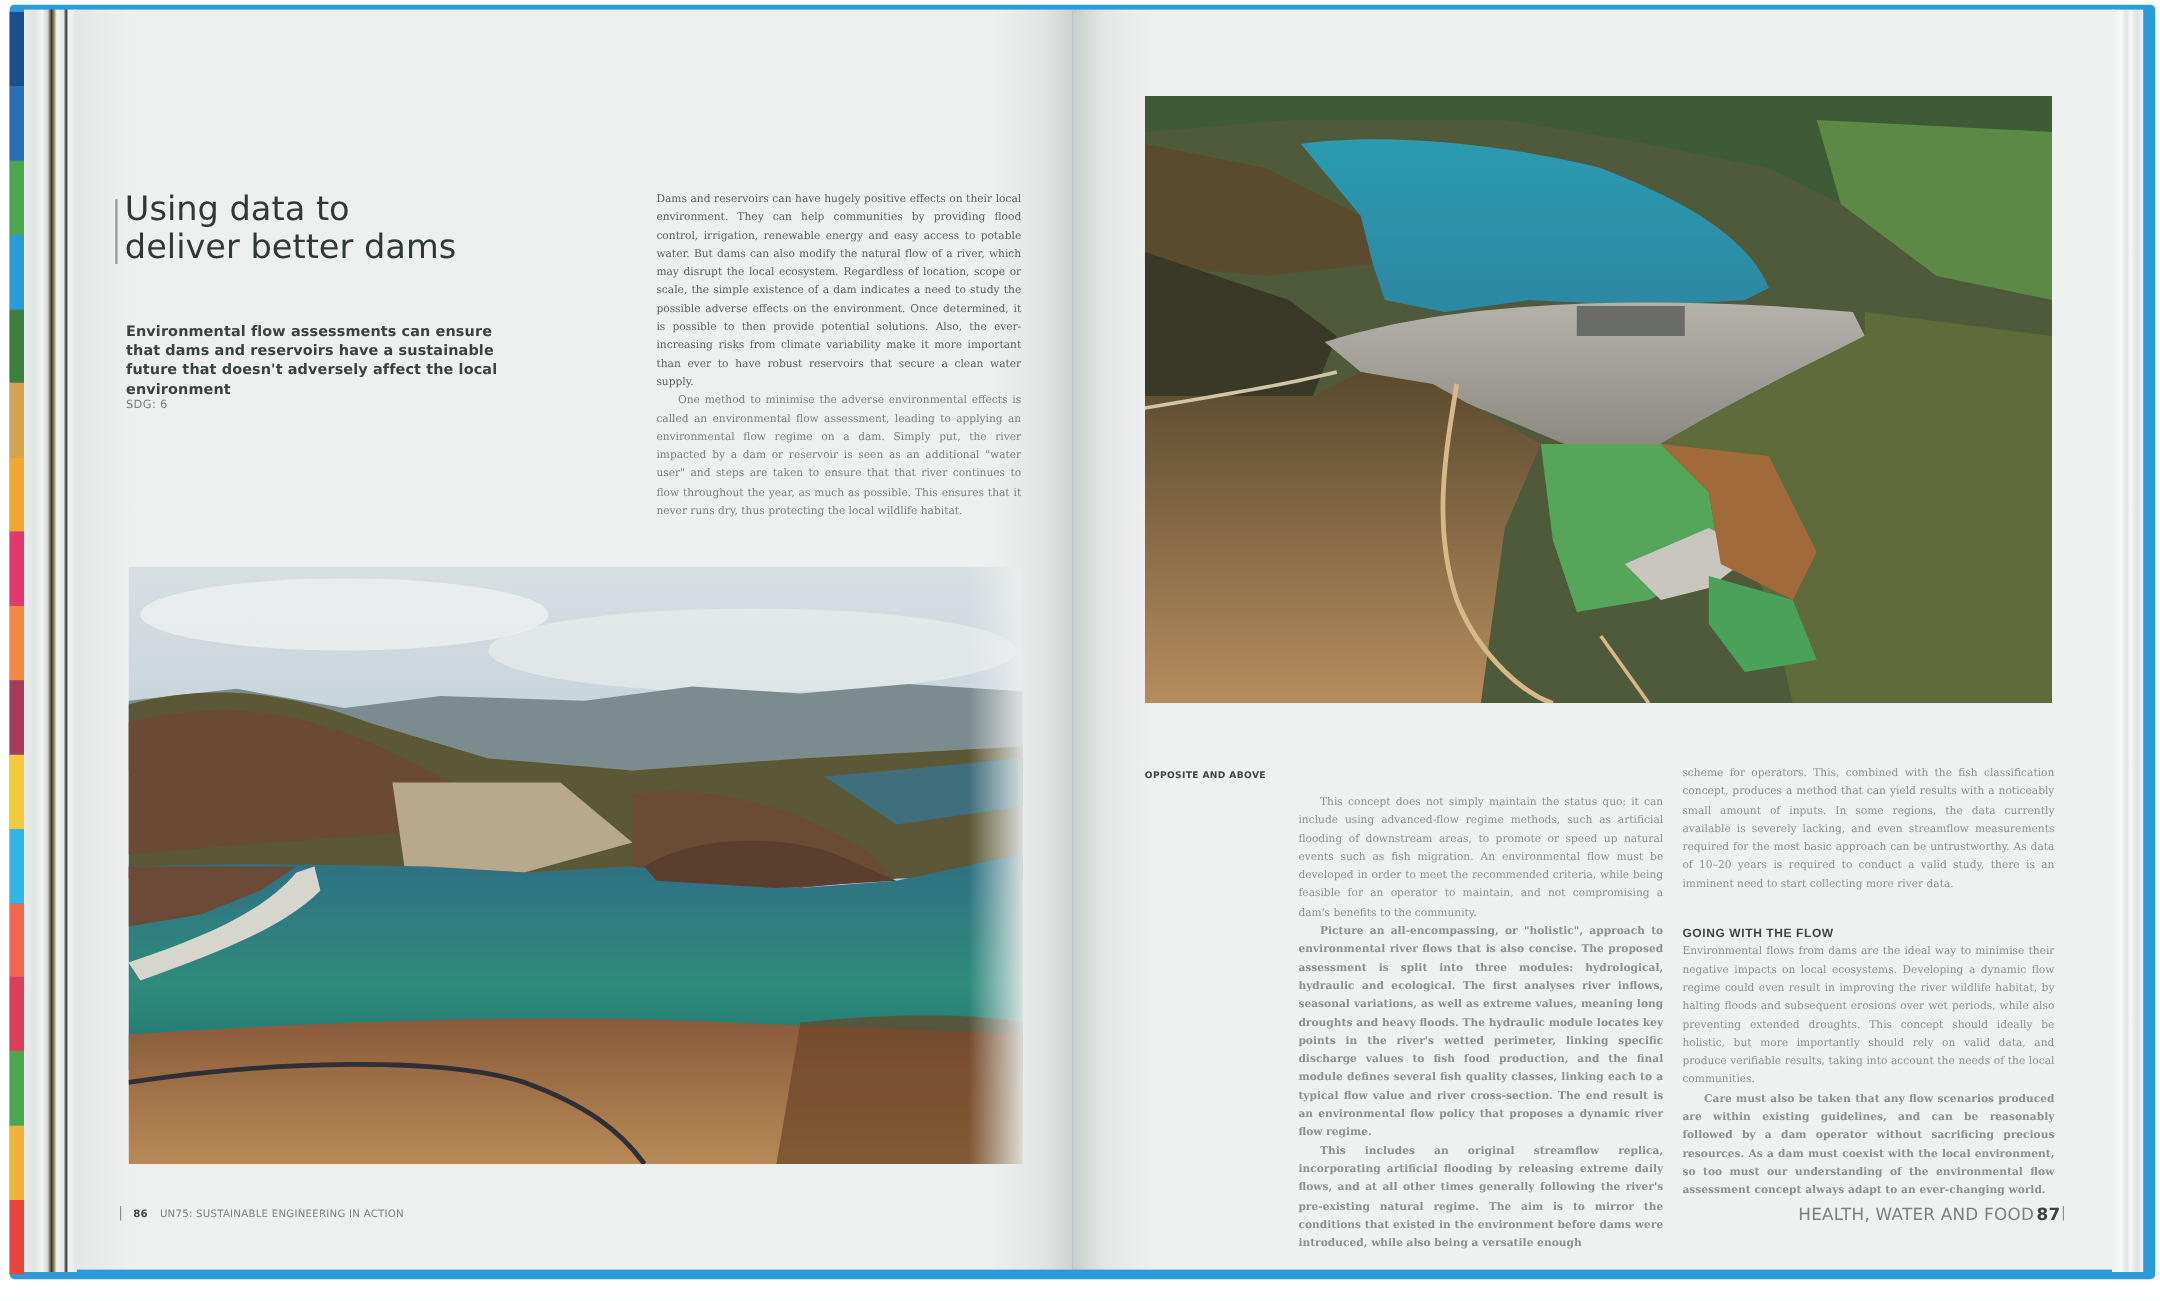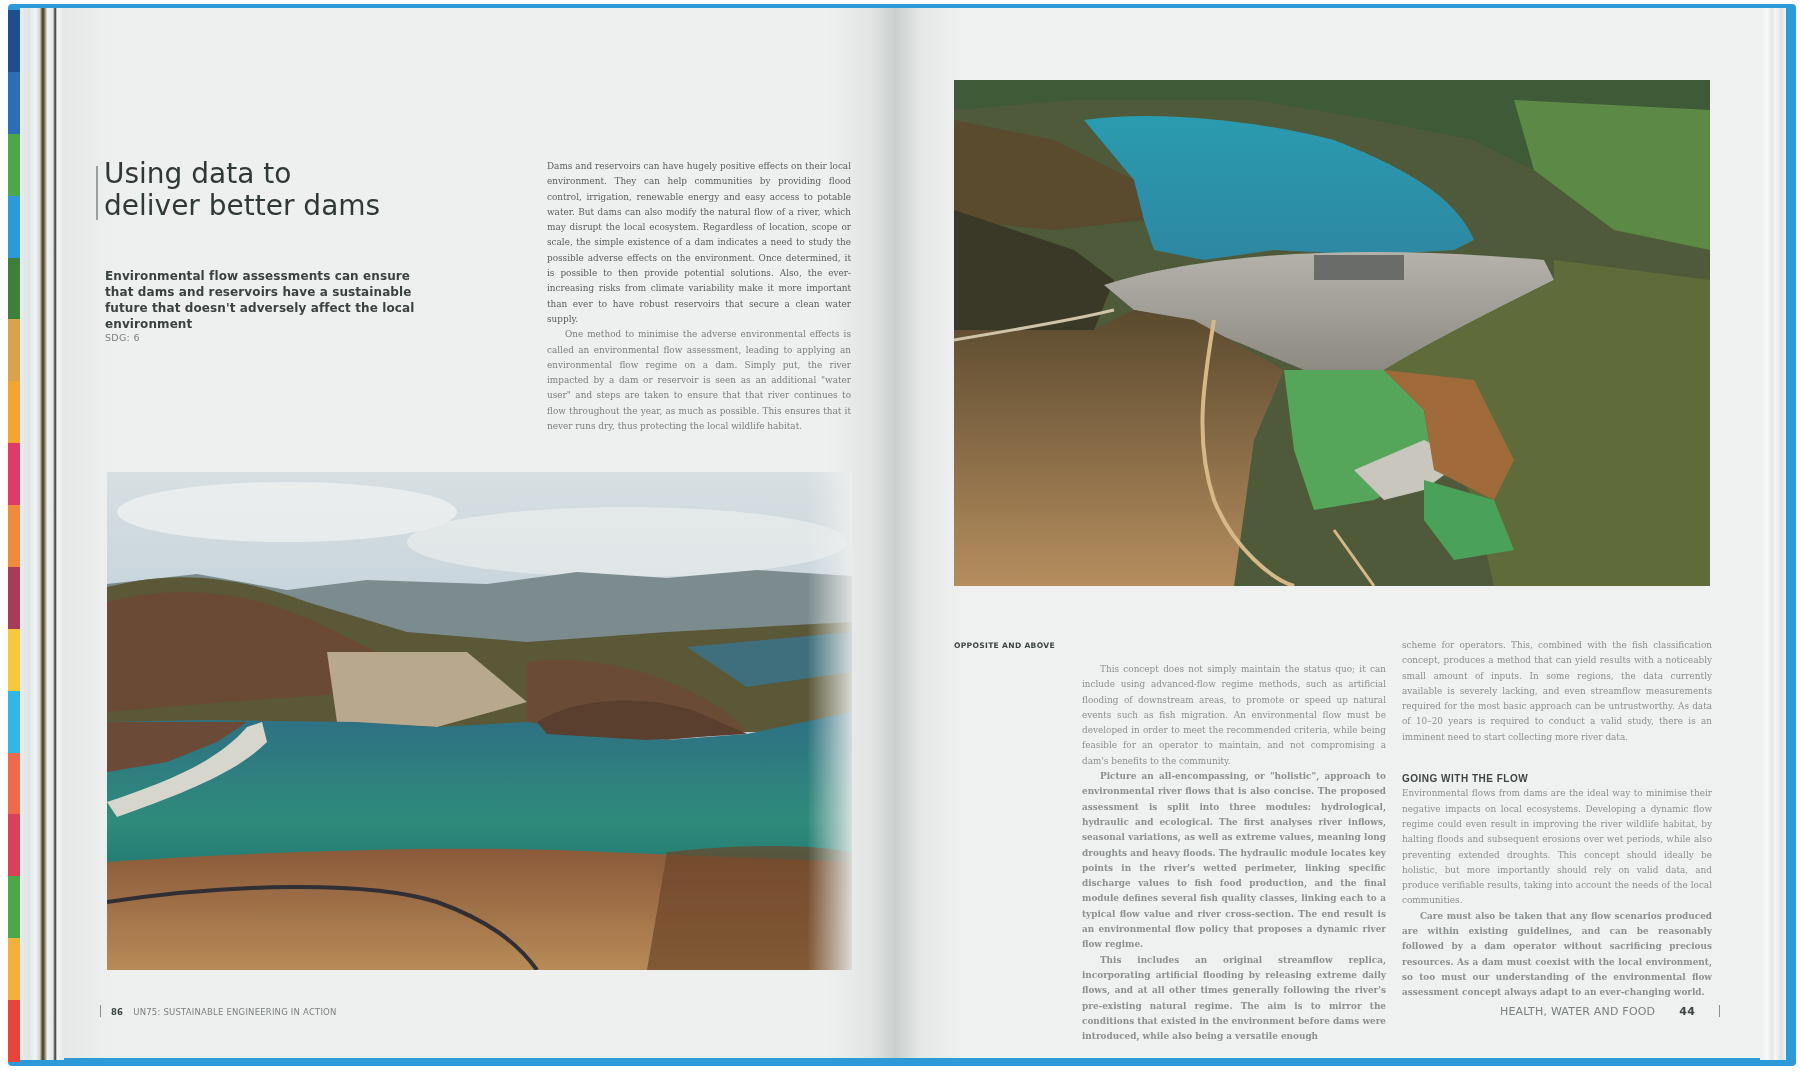--- a/index.html
+++ b/index.html
@@ -61,22 +61,22 @@
   .photo-left { left: 107px; top: 472px; width: 745px; height: 498px; }
   .photo-right { left: 954px; top: 80px; width: 756px; height: 506px; }
 
   .folio-left {
     position: absolute; left: 100px; top: 1005px;
     font-family: "DejaVu Sans", sans-serif; font-size: 8.5px; color: #7a817f; letter-spacing: 0.2px;
     display: flex; align-items: flex-end; gap: 10px;
   }
   .folio-right {
     position: absolute; right: 80px; top: 1005px;
-    font-family: "DejaVu Sans", sans-serif; font-size: 11px; color: #7a817f; letter-spacing: 0.2px;
-    display: flex; gap: 24px;
+    font-family: "DejaVu Sans", sans-serif; font-size: 14px; color: #7a817f; letter-spacing: 0.2px;
+    display: flex; gap: 2px;
   }
   .folio-rule { width: 1px; height: 12px; background: #8a908e; }
   .pgnum { font-weight: bold; color: #3d4542; }
 
   
   .caption {
     position: absolute; left: 954px; top: 638px; width: 120px;
     font-family: "DejaVu Sans", sans-serif; font-size: 7.6px; line-height: 15.3px; color: #8a918f;
   }
   .caption-head { font-weight: bold; color: #3e4643; letter-spacing: 0.3px; }
@@ -232,15 +232,15 @@
 
 <div class="col col-2">
   <p>scheme for operators. This, combined with the fish classification concept, produces a method that can yield results with a noticeably small amount of inputs. In some regions, the data currently available is severely lacking, and even streamflow measurements required for the most basic approach can be untrustworthy. As data of 10–20 years is required to conduct a valid study, there is an imminent need to start collecting more river data.</p>
   <div class="subhead">GOING WITH THE FLOW</div>
   <p style="text-indent:0">Environmental flows from dams are the ideal way to minimise their negative impacts on local ecosystems. Developing a dynamic flow regime could even result in improving the river wildlife habitat, by halting floods and subsequent erosions over wet periods, while also preventing extended droughts. This concept should ideally be holistic, but more importantly should rely on valid data, and produce verifiable results, taking into account the needs of the local communities.</p>
   <p>Care must also be taken that any flow scenarios produced are within existing guidelines, and can be reasonably followed by a dam operator without sacrificing precious resources. As a dam must coexist with the local environment, so too must our understanding of the environmental flow assessment concept always adapt to an ever-changing world.</p>
 </div>
 
 <div class="folio-right">
   <span>HEALTH, WATER AND FOOD</span>
-  <span class="pgnum">44</span>
+  <span class="pgnum">87</span>
   <span class="folio-rule"></span>
 </div>
 
 </body></html>

